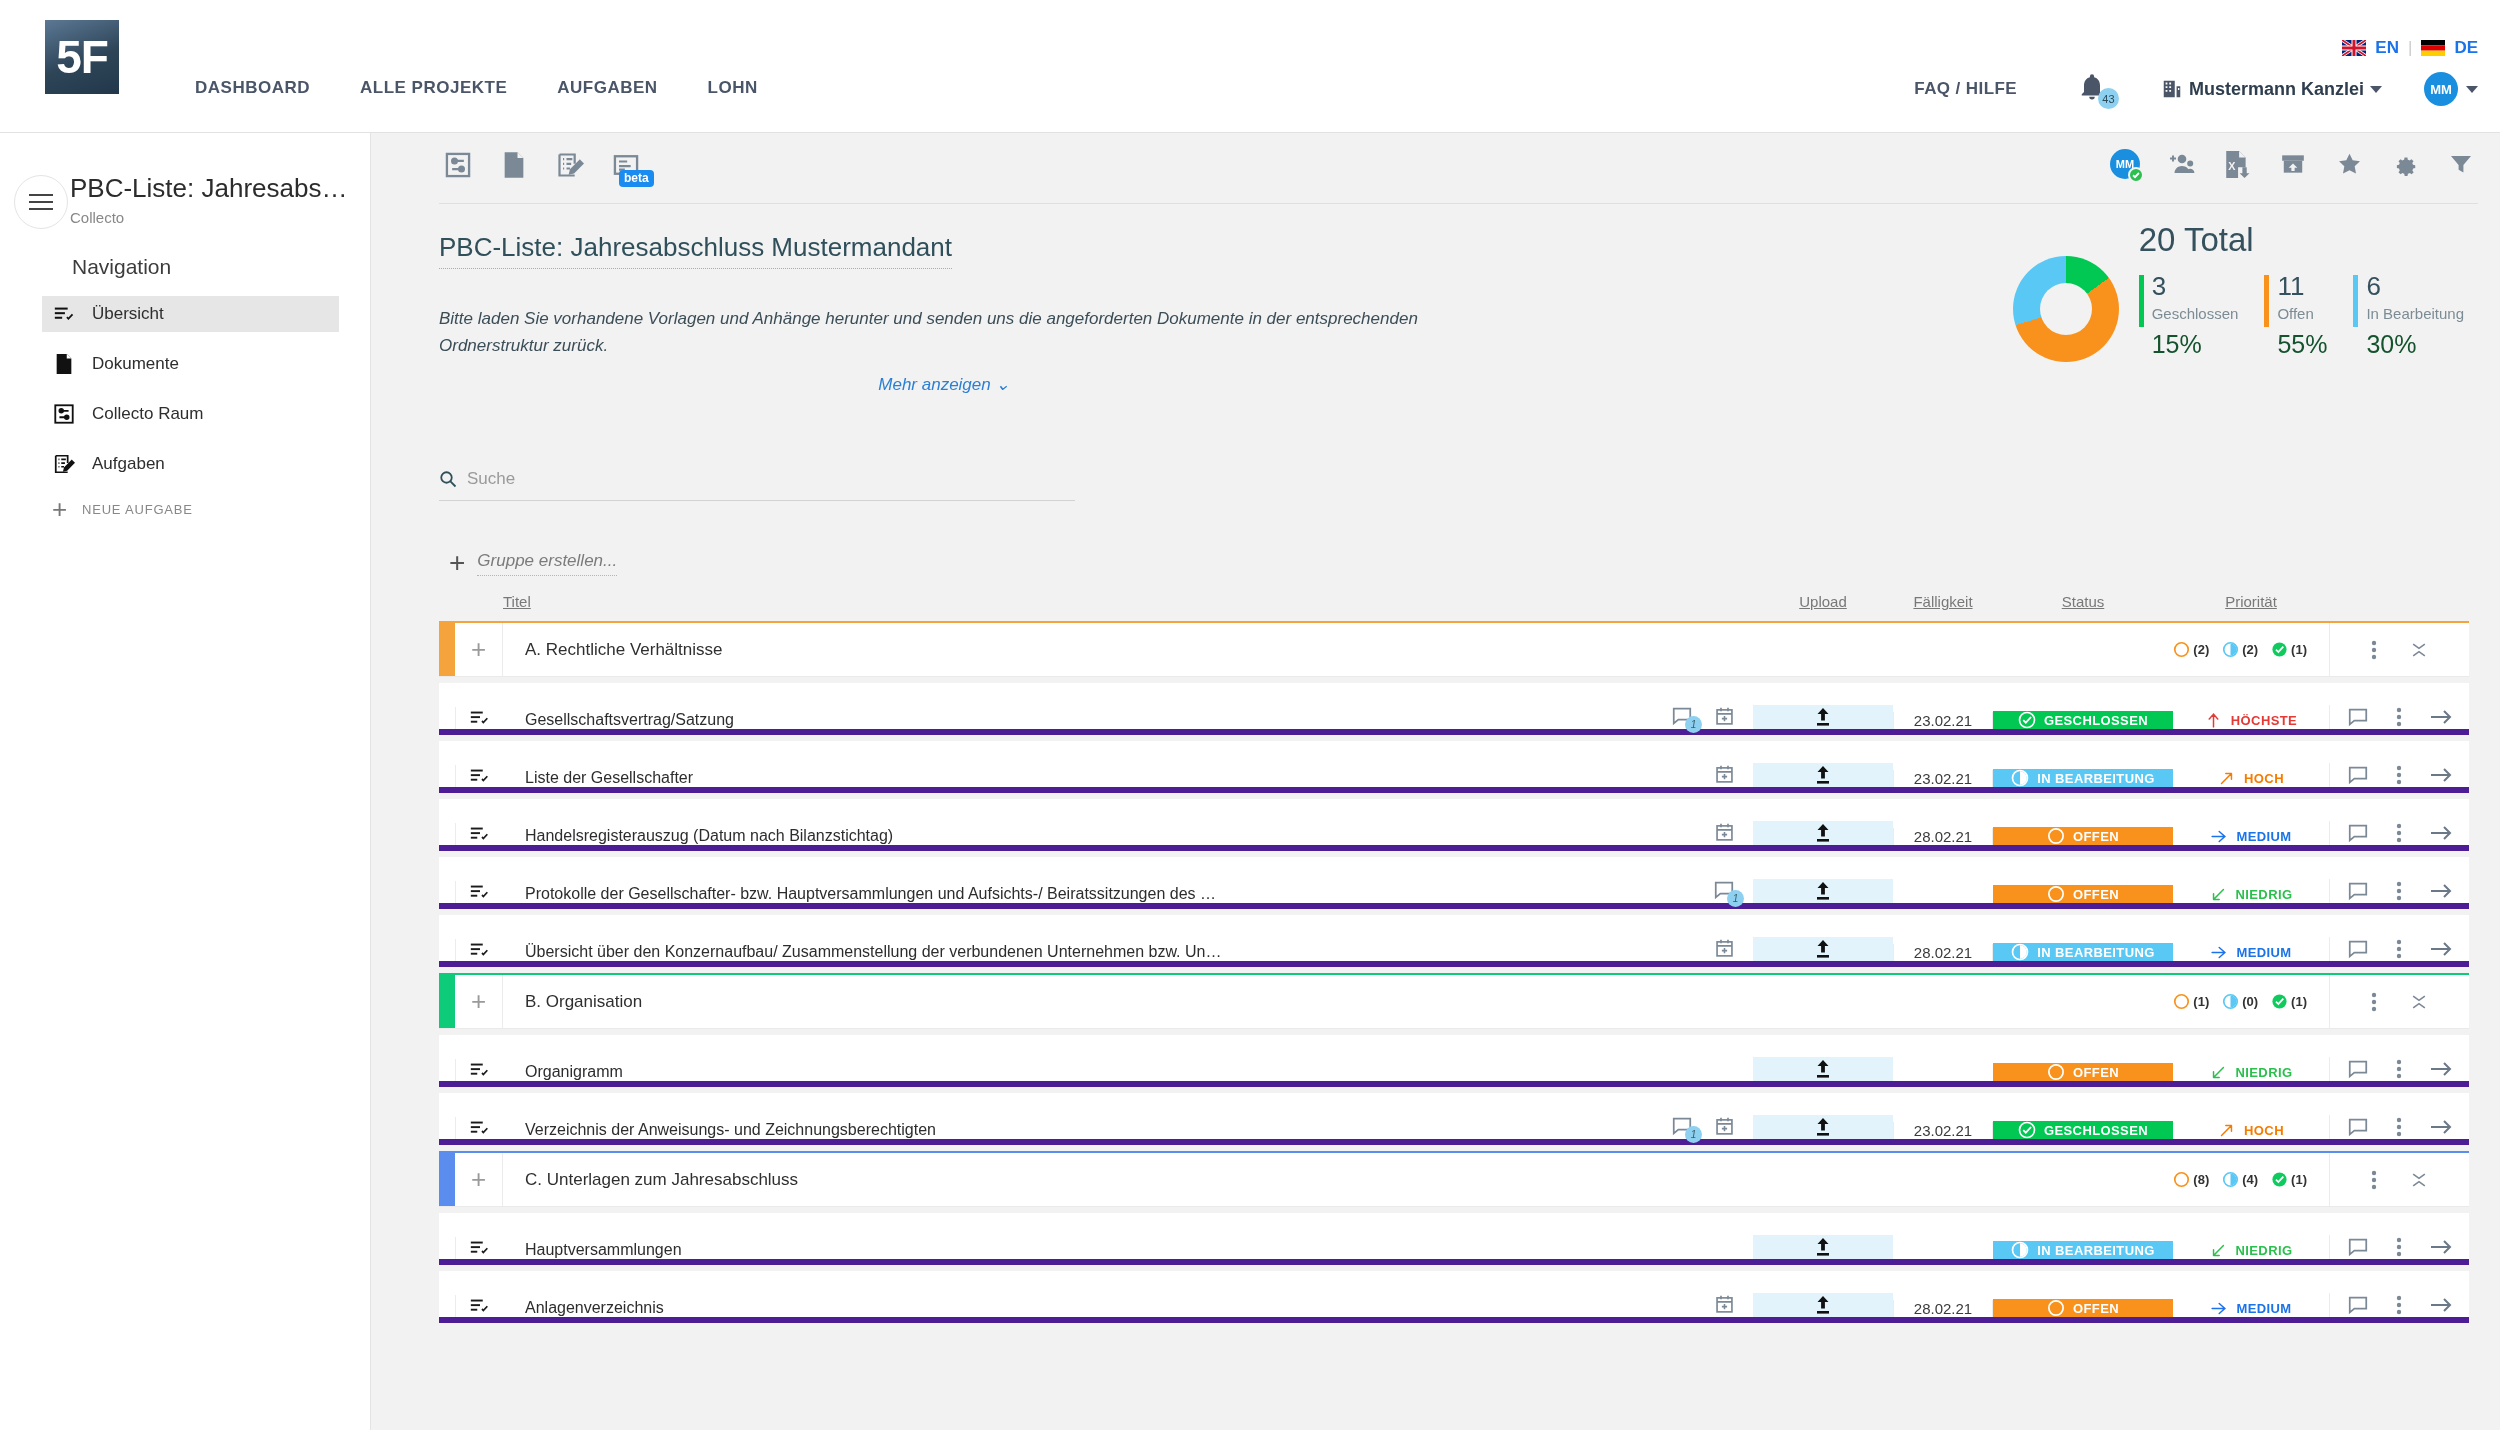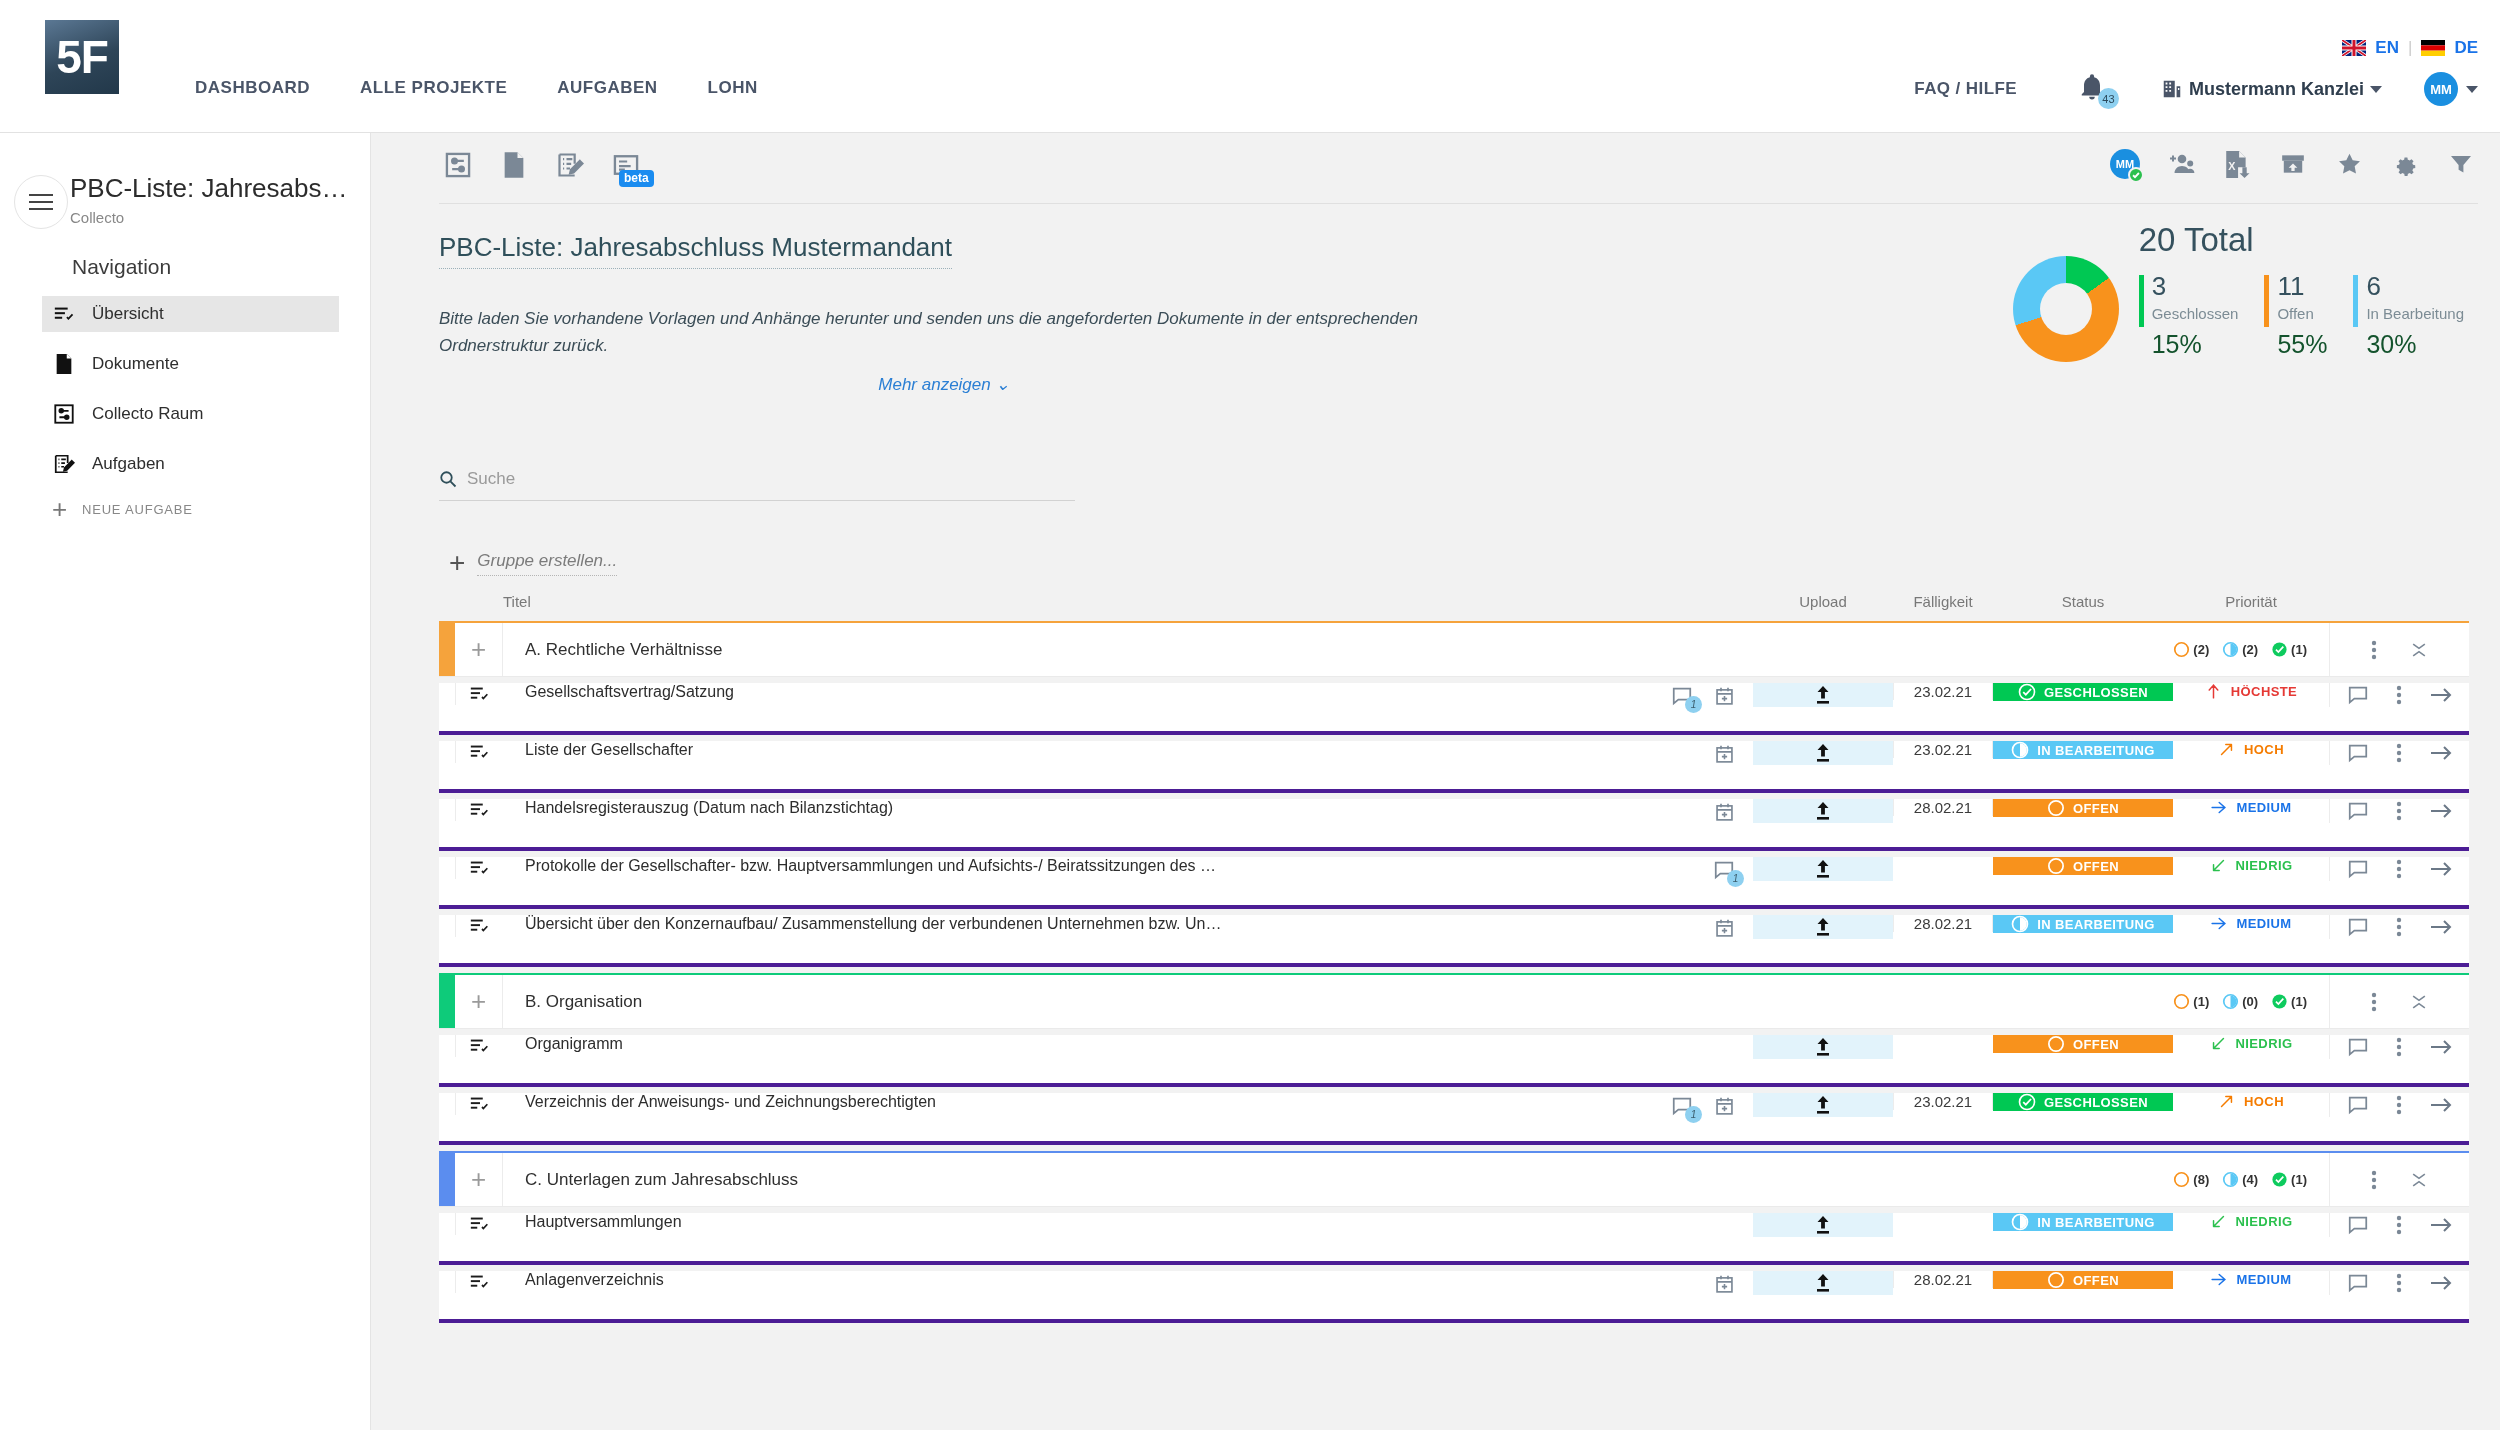--- a/index.html
+++ b/index.html
@@ -167,21 +167,21 @@
   }
   .grp-create .plus { font-size: 28px; color: #555; font-weight: 300; line-height: 1; }
   .grp-create .lbl {
     font-size: 17px; color: #7b7b7b; font-style: italic;
     border-bottom: 1px dotted #b5b5b5; padding-bottom: 4px;
   }
 
   
   .table { position: absolute; left: 68px; top: 460px; width: 2030px; }
   .thead { display: flex; height: 28px; align-items: flex-start; }
-  .th { font-size: 15px; color: #787878; }
+  .th { font-size: 15px; color: #787878; text-decoration: underline; }
   .c-bar   { width: 16px; flex: none; }
   .c-icon  { width: 48px; flex: none; }
   .c-title { flex: 1 1 auto; min-width: 0; }
   .c-up    { width: 140px; flex: none; text-align: center; }
   .c-due   { width: 100px; flex: none; text-align: center; }
   .c-stat  { width: 180px; flex: none; text-align: center; }
   .c-prio  { width: 156px; flex: none; text-align: center; }
   .c-act   { width: 140px; flex: none; text-align: center; }
 
   .group { margin-bottom: 0; }
@@ -197,22 +197,22 @@
   }
   .grow .gtitle { flex: 1 1 auto; display: flex; align-items: center; padding-left: 22px; font-size: 17px; color: #2f2f2f; }
   .grow .gcounts { display: flex; align-items: center; gap: 13px; padding-right: 22px; }
   .gcount { display: flex; align-items: center; gap: 3px; font-size: 13px; color: #333; font-weight: bold; }
   .grow .gacts {
     width: 140px; flex: none; display: flex; align-items: center; justify-content: center; gap: 32px;
     border-left: 1px solid #ececec;
   }
 
   .trow {
-    display: flex; align-items: flex-start; background: #fff; height: 52px;
-    margin-bottom: 6px; border-bottom: 4px solid #4c1d95;
+    display: flex; align-items: flex-end; background: #fff; height: 52px;
+    margin-bottom: 6px; border-bottom: 6px solid #4c1d95;
   }
   .trow .rbar { width: 5px; flex: none; margin-left: 11px; }
   .trow .ricon { width: 48px; flex: none; display: flex; align-items: center; justify-content: center; border-left: 1px solid #ececec; }
   .trow .rtitle {
     flex: 1 1 auto; min-width: 0; display: flex; align-items: center; padding-left: 22px;
     font-size: 16px; color: #2d2d2d; white-space: nowrap; overflow: hidden; text-overflow: ellipsis;
   }
   .trow .rmini { flex: none; display: flex; align-items: center; gap: 16px; padding-right: 16px; }
   .mini { position: relative; width: 26px; height: 26px; display: flex; align-items: center; justify-content: center; }
   .mini-badge {

